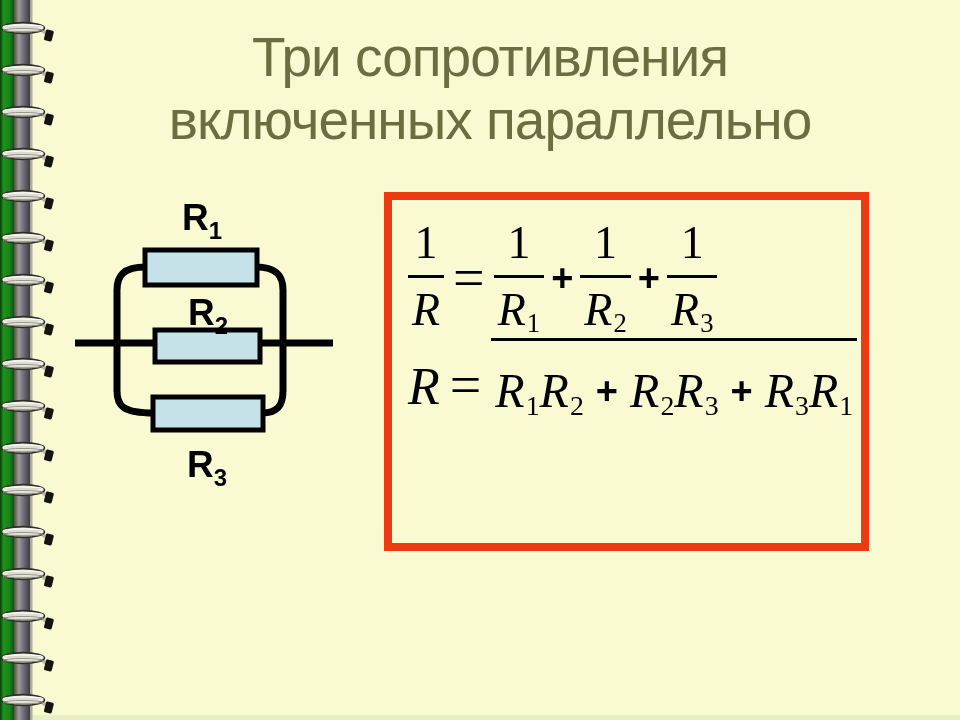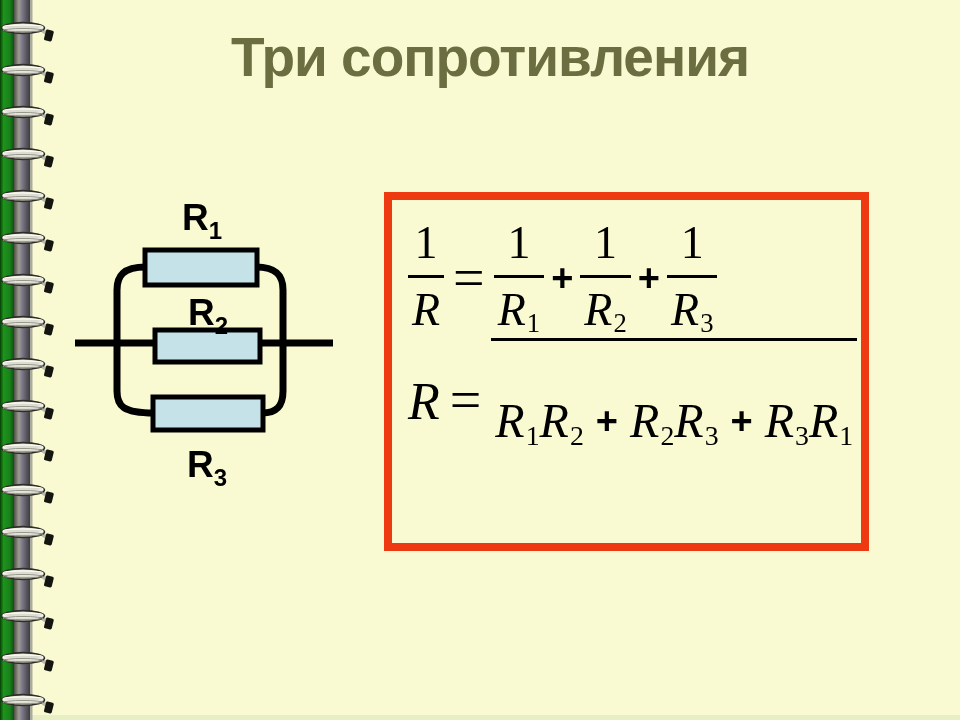--- a/index.html
+++ b/index.html
@@ -4,21 +4,21 @@
 <style>
   html,body{margin:0;padding:0;}
   body{width:960px;height:720px;overflow:hidden;background:#FAFAD2;
        font-family:"Liberation Sans",sans-serif;position:relative;}
   .slide{position:absolute;inset:0;background:#FAFAD2;}
   .bottom-edge{position:absolute;left:0;bottom:0;width:960px;height:5px;
        background:#E9EFC4;z-index:1;}
   .binding{position:absolute;left:0;top:0;z-index:2;}
 
   .title{position:absolute;left:30px;top:26px;width:920px;z-index:3;
-       text-align:center;font-weight:bold;font-size:55px;line-height:63px;
+       text-align:center;font-weight:normal;font-size:55px;line-height:63px;
        letter-spacing:-1px;color:#6B6E41;}
 
   .circuit{position:absolute;left:60px;top:185px;z-index:3;}
 
   .formula-box{position:absolute;left:384px;top:192px;width:485px;height:359px;
        border:8px solid #EE3A10;box-sizing:border-box;z-index:3;
        font-family:"Liberation Serif",serif;color:#000;}
 
   .f-row{position:absolute;display:flex;align-items:center;}
   .f1{left:16px;top:14px;font-size:46px;}
@@ -29,21 +29,21 @@
        line-height:1;padding:0 6px 9px 6px;}
   .frac .bar{height:3px;background:#000;align-self:stretch;}
   .frac .den{height:62px;line-height:1;padding:9px 4px 0 4px;}
   .ri{font-style:italic;}
   .sb{font-size:0.58em;position:relative;top:0.28em;margin-left:1px;}
   .eq{font-size:56px;margin:0 9px;position:relative;top:-4px;}
   .plus{font-family:"Liberation Sans",sans-serif;font-weight:bold;
        font-size:38px;margin:0 7px;position:relative;top:-3px;}
   .f2 .eq{margin:0 10px;}
   .f2 .frac .num{height:62px;padding-bottom:10px;}
-  .f2 .frac .den{height:72px;padding-top:18px;margin-top:38px;}
+  .f2 .frac .den{height:72px;padding-top:26px;}
   .f2 .plus{margin:0 12px;}
   .lhsR{font-size:52px;font-style:italic;line-height:1;position:relative;top:-2px;}
   .grp{white-space:nowrap;}
 </style>
 </head>
 <body>
 
 <div class="slide"></div>
 <div class="bottom-edge"></div>
 
@@ -90,20 +90,21 @@
       <use href="#ring" y="532"></use>
       <use href="#ring" y="574"></use>
     <use href="#ring" y="616"></use>
       <use href="#ring" y="658"></use>
       <use href="#ring" y="700"></use>
   </g>
 </svg>
 
 <div class="title">
   <div>Три сопротивления</div>
+  <div>включенных параллельно</div>
 </div>
 
 <svg class="circuit" width="290" height="310" viewBox="0 0 290 310">
   <path d="M15 158 H273" stroke="#000" stroke-width="7" fill="none"></path>
   <path d="M86 82 C63 82 57 91 57 105 L57 206 C57 221 63 228 94 228" stroke="#000" stroke-width="7" fill="none"></path>
   <path d="M196 82 C217 82 223 91 223 105 L223 206 C223 221 217 228 202 228" stroke="#000" stroke-width="7" fill="none"></path>
   <rect x="85" y="65" width="112" height="35" stroke="#000" stroke-width="5" fill="#C4E2E7"></rect>
   <rect x="95" y="145" width="105" height="32" stroke="#000" stroke-width="5" fill="#C4E2E7"></rect>
   <rect x="93" y="212" width="110" height="33" stroke="#000" stroke-width="5" fill="#C4E2E7"></rect>
   <text x="122" y="45" font-family="Liberation Sans, sans-serif" font-size="37" font-weight="bold" fill="#000"><tspan>R</tspan><tspan dy="9" font-size="24">1</tspan></text>

